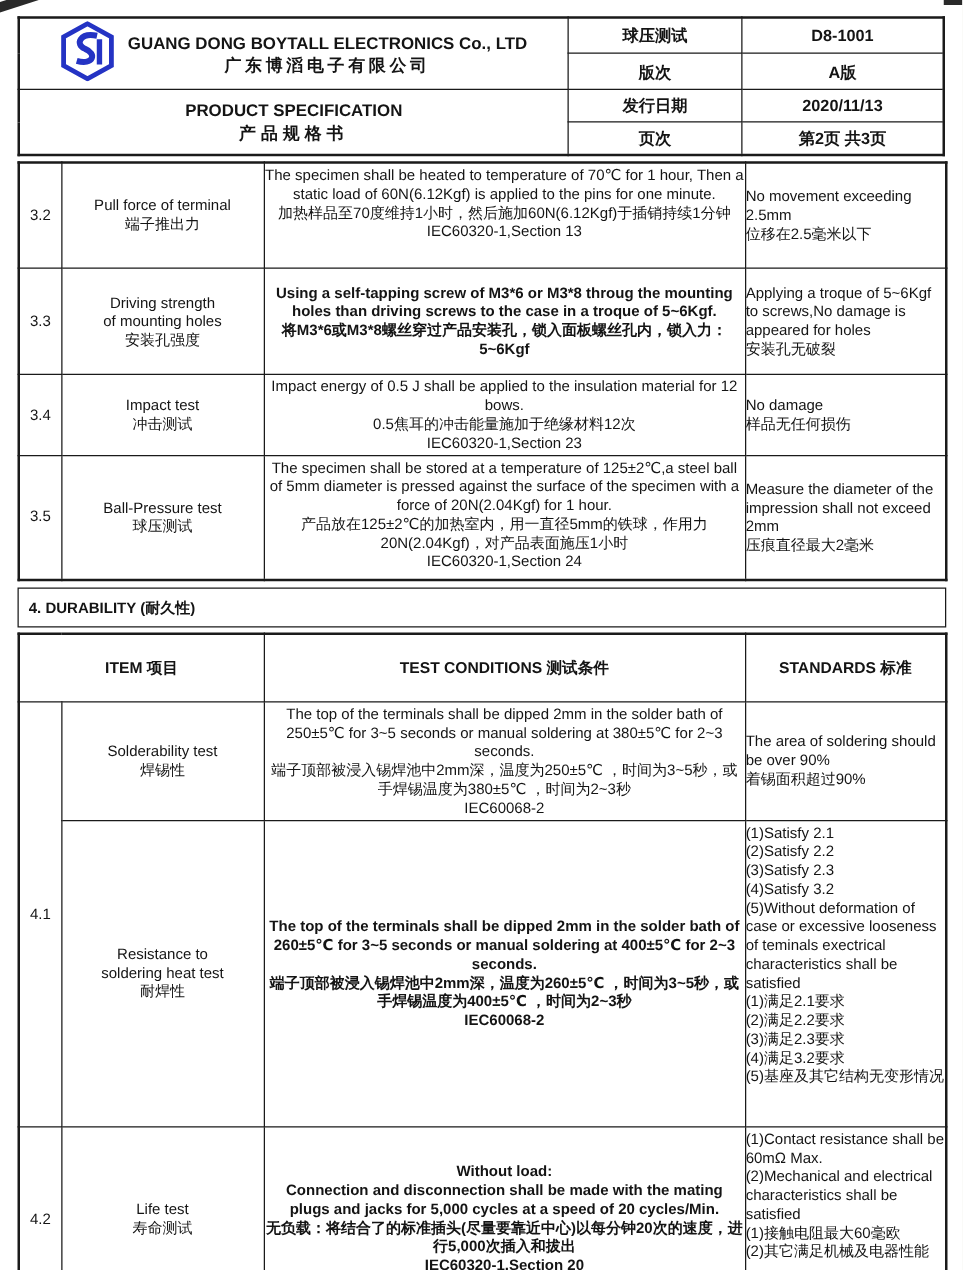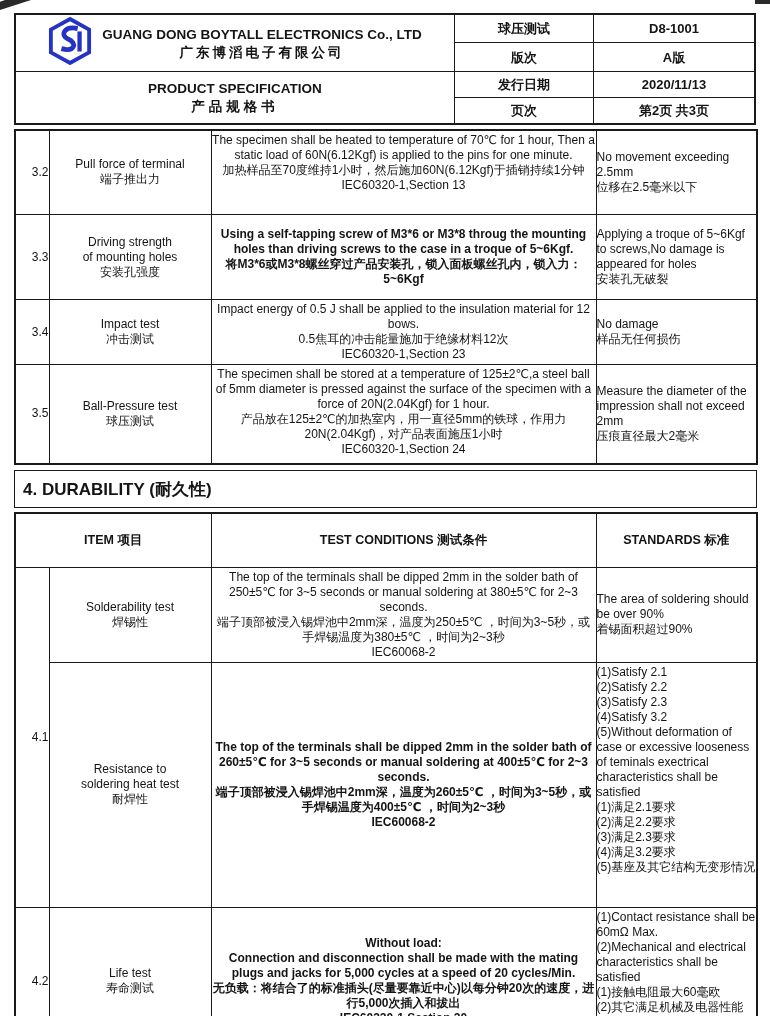--- a/index.html
+++ b/index.html
@@ -27,30 +27,30 @@
   .company-en { font-size:13.5px; font-weight:bold; }
   .company-cn { font-size:13.5px; font-weight:bold; letter-spacing:3px; margin-top:3px;text-align:center; }
   .spec-en { font-size:13.5px; font-weight:bold; }
   .spec-cn { font-size:13.5px; font-weight:bold; letter-spacing:4px; margin-top:3px; }
 
   
   .col-no  { width:34px; }
   .col-item{ width:162px; }
   .col-cond{ width:385px; }
   .col-std { width:161px; }
-  .cell-no   { text-align:right; vertical-align:middle; }
+  .cell-no   { text-align:center; vertical-align:middle; }
   .cell-item { text-align:center; vertical-align:middle; }
   .cell-cond { text-align:center; vertical-align:top; }
   .cell-cond.vmid { vertical-align:middle;font-weight:bold; }
   .cell-std  { text-align:left; vertical-align:middle; }
   .cell-std.vtop { vertical-align:top;margin-top:20px; }
   .multiline { white-space:pre-line; }
 
   .sec-title { margin:5px 0 4px 14px; width:733px; border:1.5px solid #1a1a1a;
-    font-weight:bold; font-size:17px; padding:7px 0 6px 8px; }
+    font-weight:bold; font-size:12px; padding:7px 0 6px 8px; }
   .s4 th { border:1.5px solid #1a1a1a; font-size:12.5px; font-weight:bold;
     text-align:center; vertical-align:middle; padding:18px 4px; }
   .s4 { border-bottom:4.5px solid #0e0e0e; }
   .spacer-top { height:13px; }
 </style>
 </head>
 <body>
 
 <div class="page">
   <div class="artifact-tl"></div>

